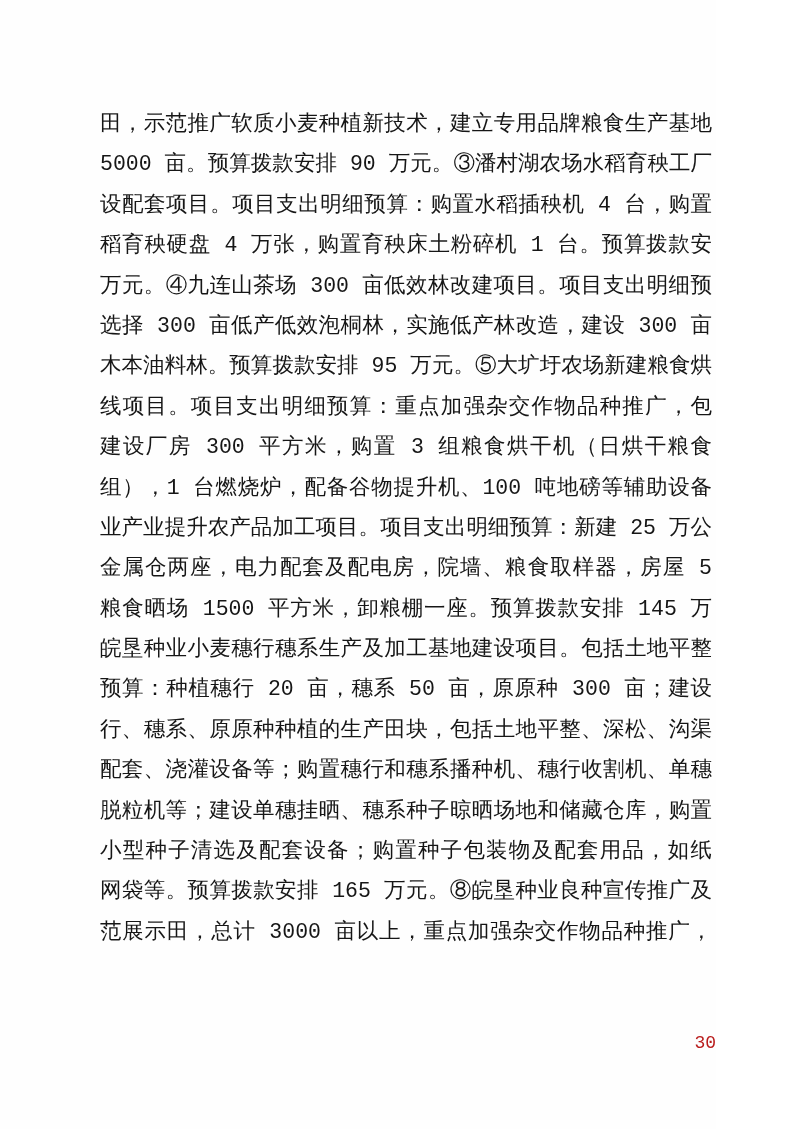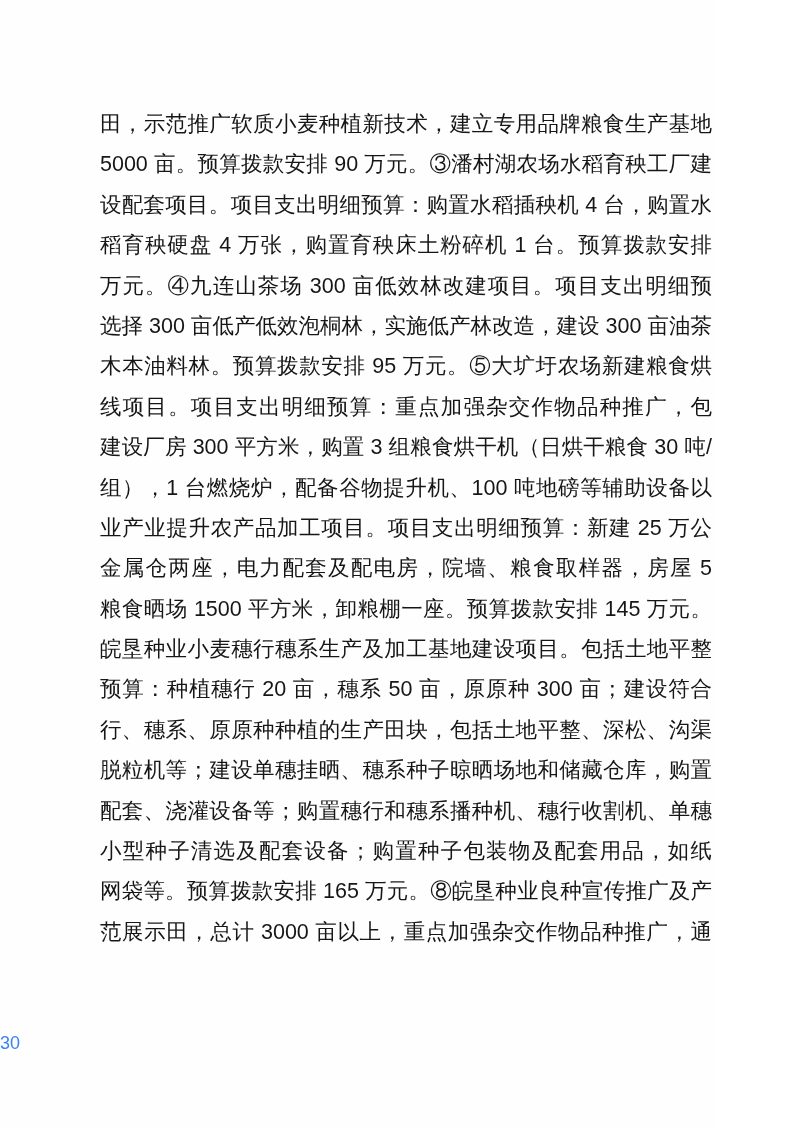--- a/index.html
+++ b/index.html
@@ -6,21 +6,21 @@
     margin: 0;
     padding: 0;
     background: #ffffff;
   }
   .page {
     position: relative;
     width: 716px;
     height: 1129px;
     background: #fefefe;
     overflow: hidden;
-    font-family: Liberation Sans, sans-serif;
+    font-family: Liberation Mono, monospace;
     color: #161616;
   }
   .text-block {
     position: absolute;
     left: 100px;
     top: 104px;
     width: 612px;
   }
   .text-line {
     font-size: 21.5px;
@@ -30,24 +30,24 @@
     text-align: justify;
     text-align-last: justify;
     white-space: normal;
     letter-spacing: 0;
   }
   .page-number {
     position: absolute;
     top: 1032px;
     left: 0;
     width: 100%;
-    text-align: left;
+    text-align: right;
     font-size: 18px;
     line-height: 22px;
-    color: #3b82f6;
+    color: #b91c1c;
   }
 </style>
 </head>
 <body>
 
 <div class="page">
   <div class="text-block" id="text-block">
       <div class="text-line">田，示范推广软质小麦种植新技术，建立专用品牌粮食生产基地</div>
       <div class="text-line">5000 亩。预算拨款安排 90 万元。③潘村湖农场水稻育秧工厂建</div>
       <div class="text-line">设配套项目。项目支出明细预算：购置水稻插秧机 4 台，购置水</div>
@@ -57,20 +57,20 @@
       <div class="text-line">木本油料林。预算拨款安排 95 万元。⑤大圹圩农场新建粮食烘干</div>
       <div class="text-line">线项目。项目支出明细预算：重点加强杂交作物品种推广，包括：</div>
       <div class="text-line">建设厂房 300 平方米，购置 3 组粮食烘干机（日烘干粮食 30 吨/</div>
       <div class="text-line">组），1 台燃烧炉，配备谷物提升机、100 吨地磅等辅助设备以及</div>
       <div class="text-line">业产业提升农产品加工项目。项目支出明细预算：新建 25 万公斤</div>
       <div class="text-line">金属仓两座，电力配套及配电房，院墙、粮食取样器，房屋 5 间，</div>
       <div class="text-line">粮食晒场 1500 平方米，卸粮棚一座。预算拨款安排 145 万元。⑦</div>
       <div class="text-line">皖垦种业小麦穗行穗系生产及加工基地建设项目。包括土地平整</div>
       <div class="text-line">预算：种植穗行 20 亩，穗系 50 亩，原原种 300 亩；建设符合穗</div>
       <div class="text-line">行、穗系、原原种种植的生产田块，包括土地平整、深松、沟渠</div>
+      <div class="text-line">配套、浇灌设备等；购置穗行和穗系播种机、穗行收割机、单穗</div>
       <div class="text-line">脱粒机等；建设单穗挂晒、穗系种子晾晒场地和储藏仓库，购置</div>
-      <div class="text-line">配套、浇灌设备等；购置穗行和穗系播种机、穗行收割机、单穗</div>
       <div class="text-line">小型种子清选及配套设备；购置种子包装物及配套用品，如纸袋、</div>
       <div class="text-line">网袋等。预算拨款安排 165 万元。⑧皖垦种业良种宣传推广及产</div>
       <div class="text-line">范展示田，总计 3000 亩以上，重点加强杂交作物品种推广，通过</div>
     </div>
   <div class="page-number">30</div>
 </div>
 
 </body></html>

